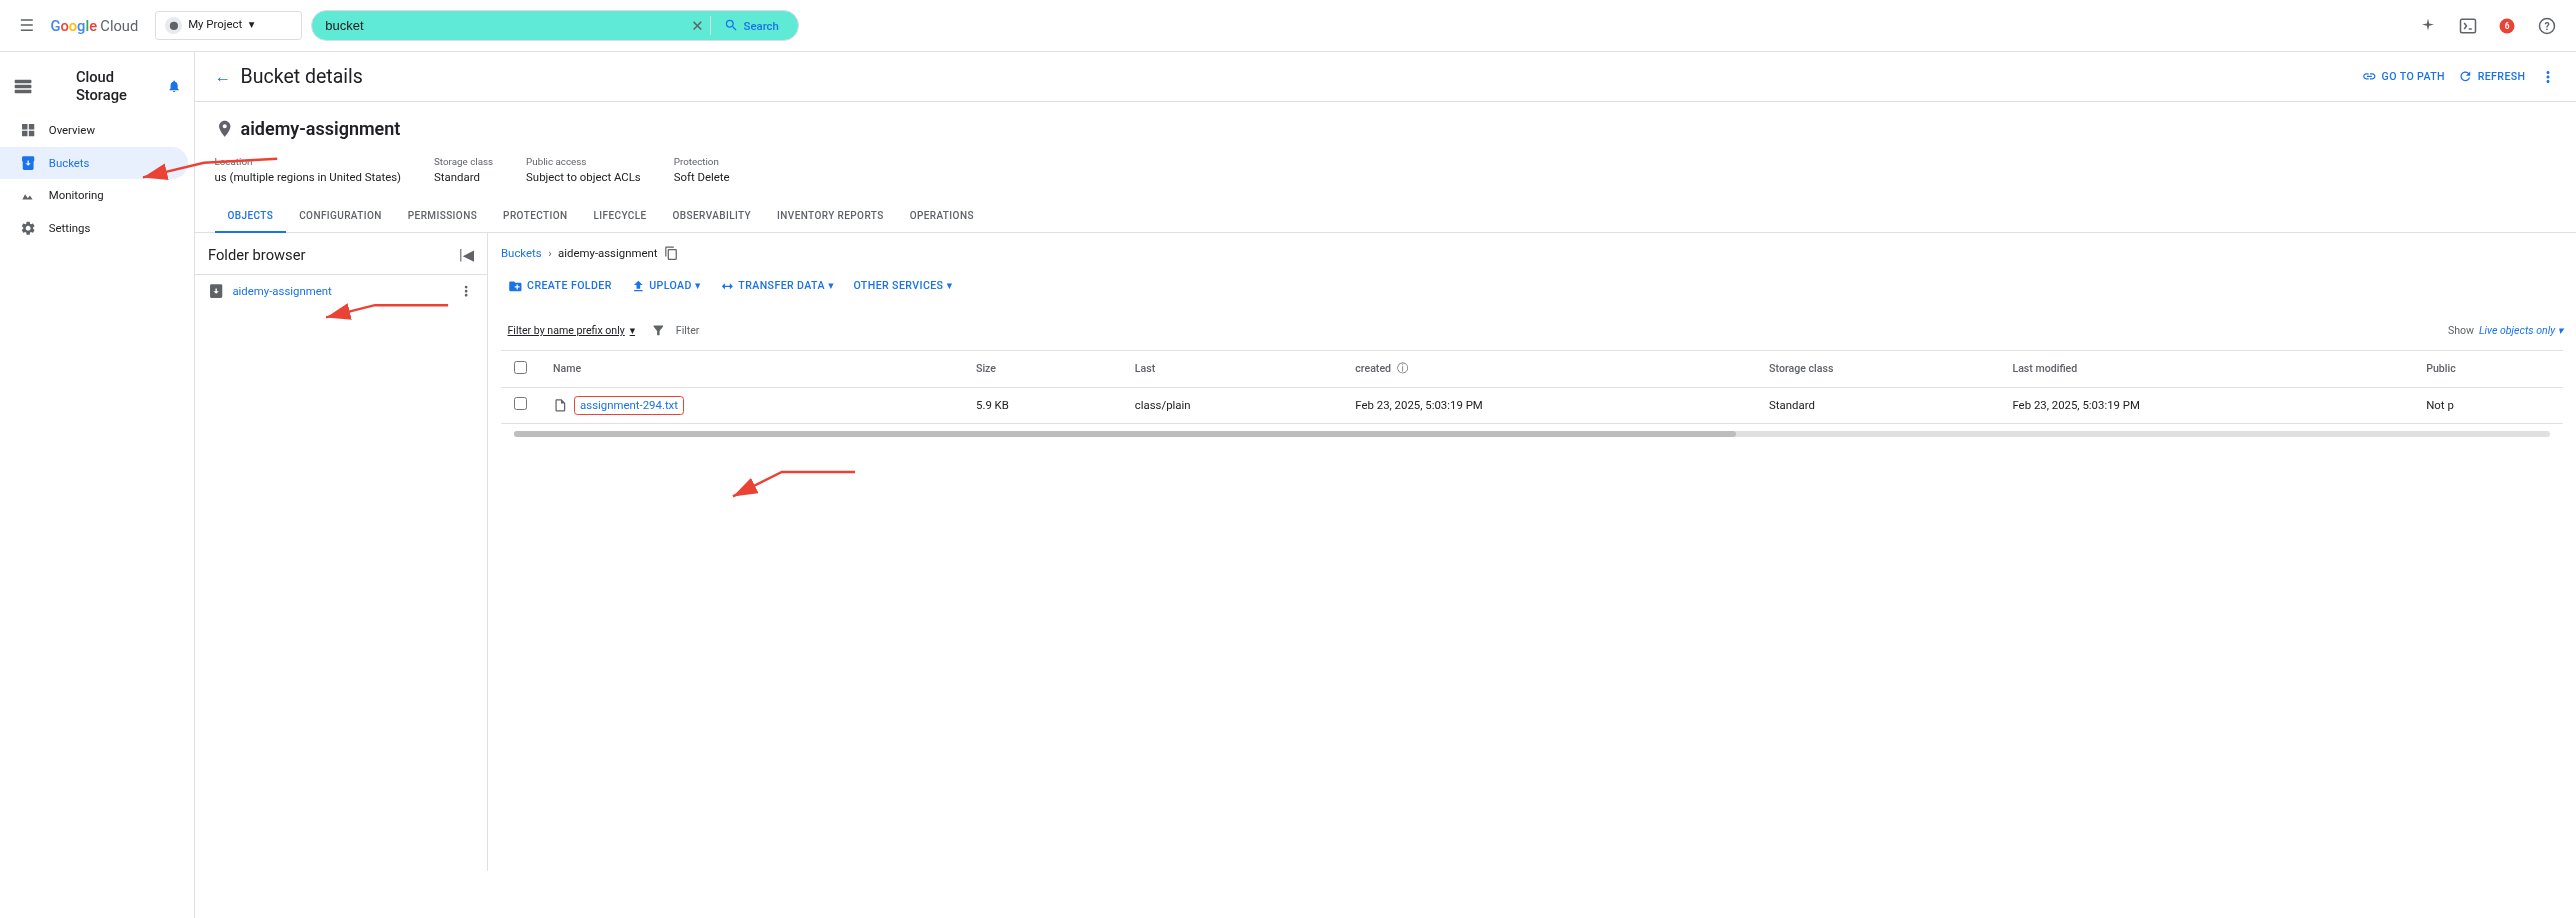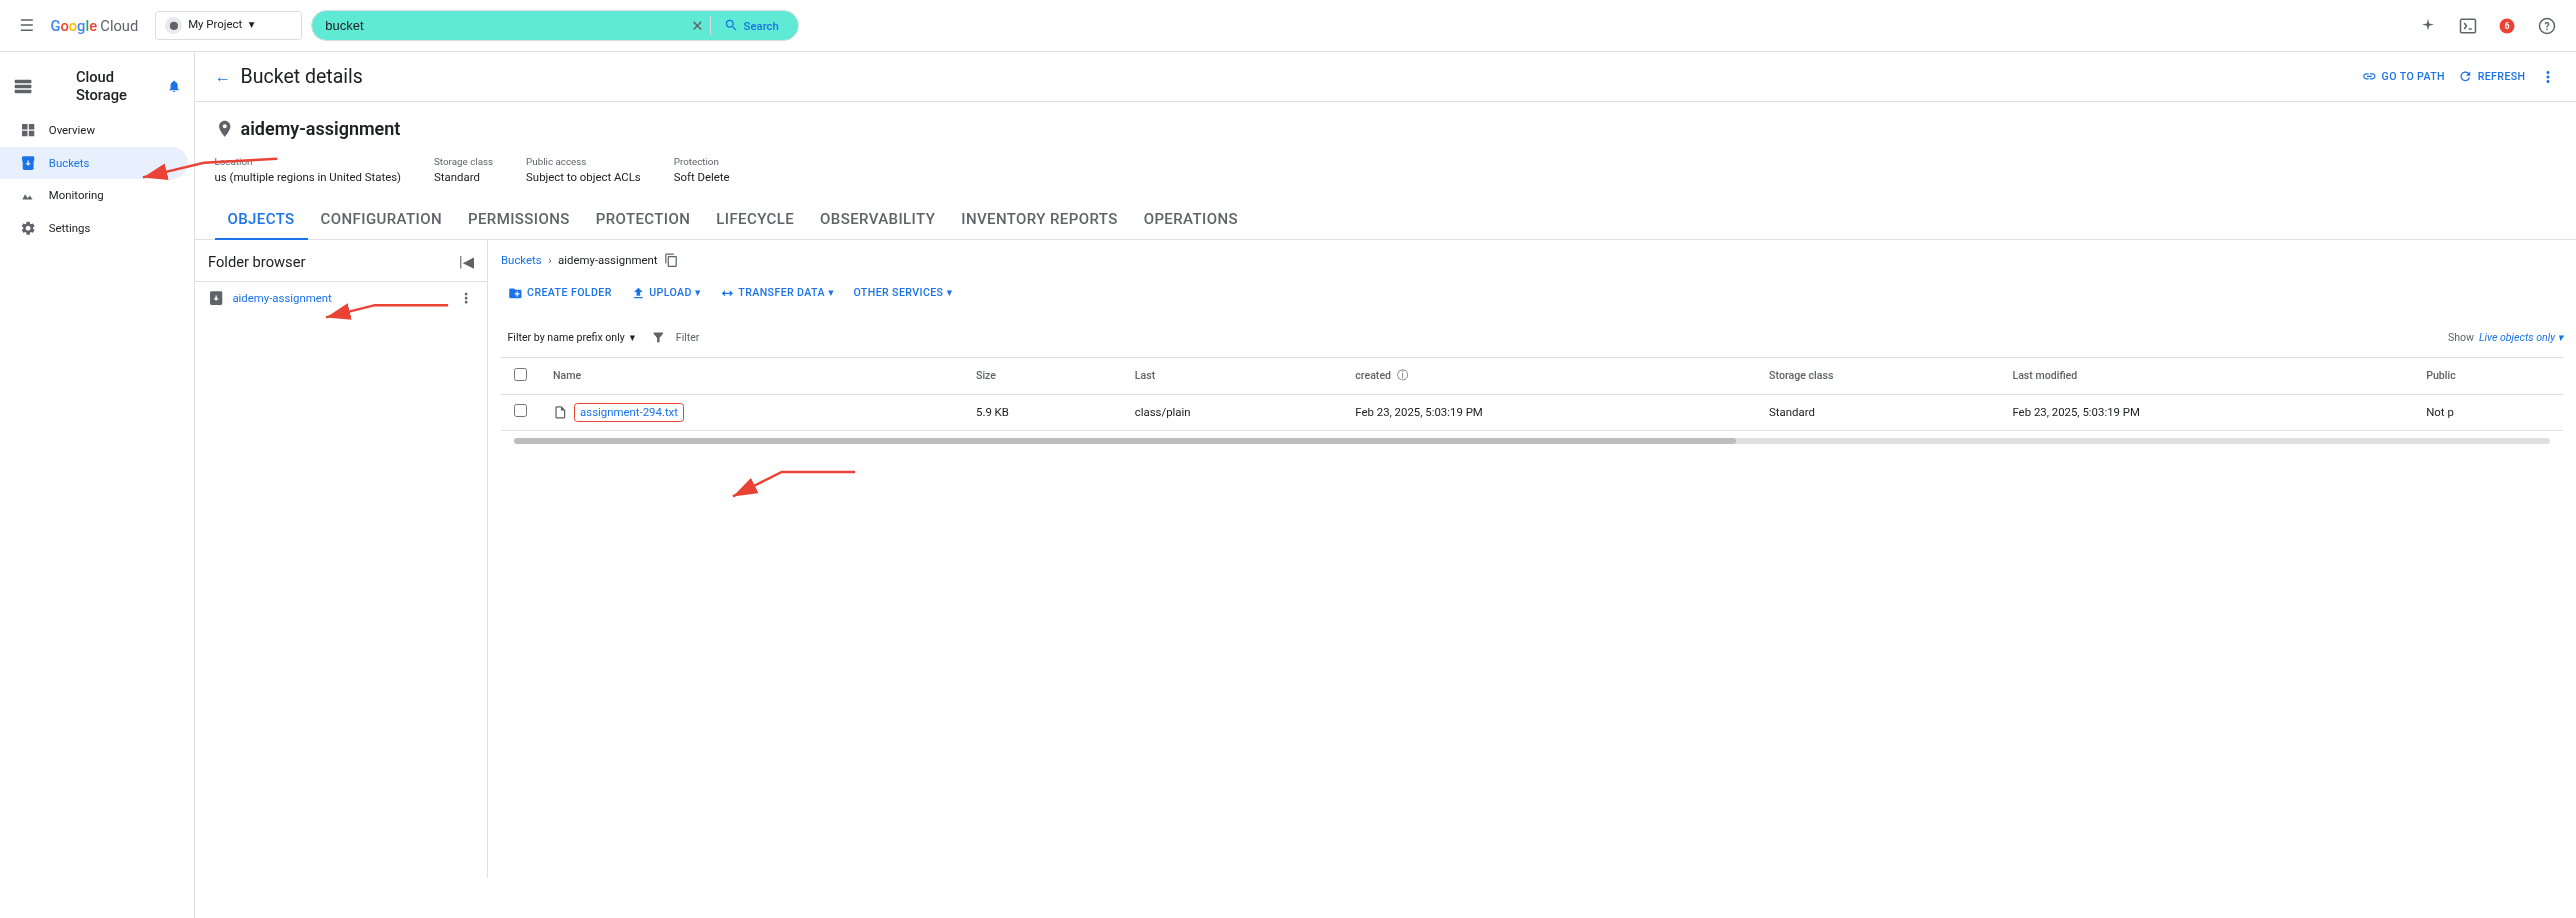--- a/index.html
+++ b/index.html
@@ -77,21 +77,21 @@
     .bucket-name-row { display: flex; align-items: center; gap: 6.5px; margin-bottom: 16.3px; }
     .bucket-name { font-size: 18px; font-weight: 600; }
     .bucket-meta { display: flex; gap: 33px; }
     .meta-item { display: flex; flex-direction: column; gap: 3.3px; }
     .meta-label { font-size: 9.8px; color: #5f6368; }
     .meta-value { font-size: 11.4px; color: #202124; }
 
     
     .tabs { display: flex; border-bottom: 0.8px solid #e0e0e0; padding: 0 19.5px; }
     .tab {
-      padding: 9.8px 13px; font-size: 15px; font-weight: 500; cursor: pointer;
+      padding: 9.8px 13px; font-size: 10px; font-weight: 500; cursor: pointer;
       color: #5f6368; letter-spacing: 0.4px; text-transform: uppercase;
       border-bottom: 2.4px solid transparent; margin-bottom: -0.8px;
     }
     .tab.active { color: #1a73e8; border-bottom-color: #1a73e8; }
 
     
     .split-pane { display: flex; height: calc(100% - 228px); }
 
     
     .folder-browser {
@@ -130,21 +130,21 @@
     }
     .toolbar-dropdown { display: flex; align-items: center; gap: 3.3px; }
 
     
     .filter-bar {
       display: flex; align-items: center; gap: 9.8px; margin-bottom: 0;
       padding: 8.1px 0; border-bottom: 0.8px solid #e0e0e0;
     }
     .filter-dropdown {
       display: flex; align-items: flex-start; gap: 4.9px; cursor: pointer;
-      font-size: 10.6px; color: #202124; padding: 4.9px 6.5px; border-radius: 3.3px;
+      font-size: 10.6px; color: #202124; padding: 4.9px 6.5px; border-radius: 3.3px; text-decoration: underline;
     }
     .filter-icon { color: #5f6368; }
     .filter-input {
       flex: 1; border: none; outline: none; font-size: 11.4px; color: #5f6368;
       padding: 3.3px 0;
     }
     .show-filter {
       display: flex; align-items: flex-start; gap: 4.9px; margin-left: auto;
       font-size: 10.6px; color: #202124;
     }

